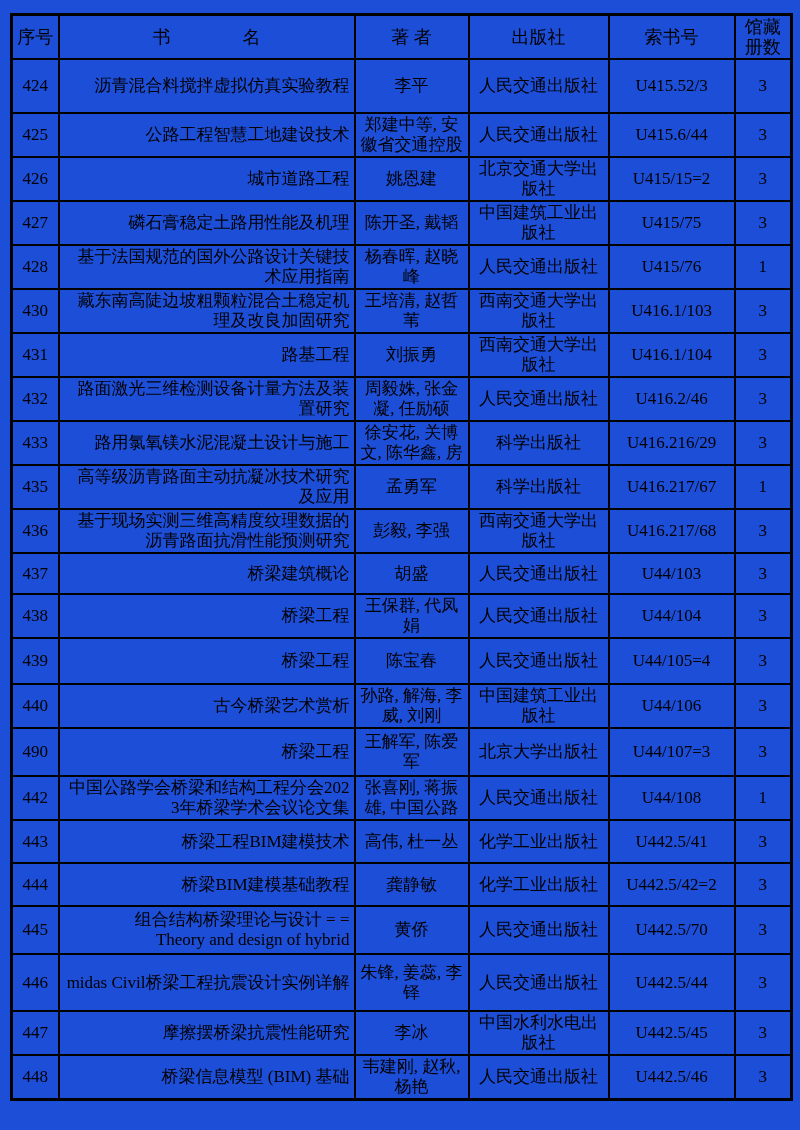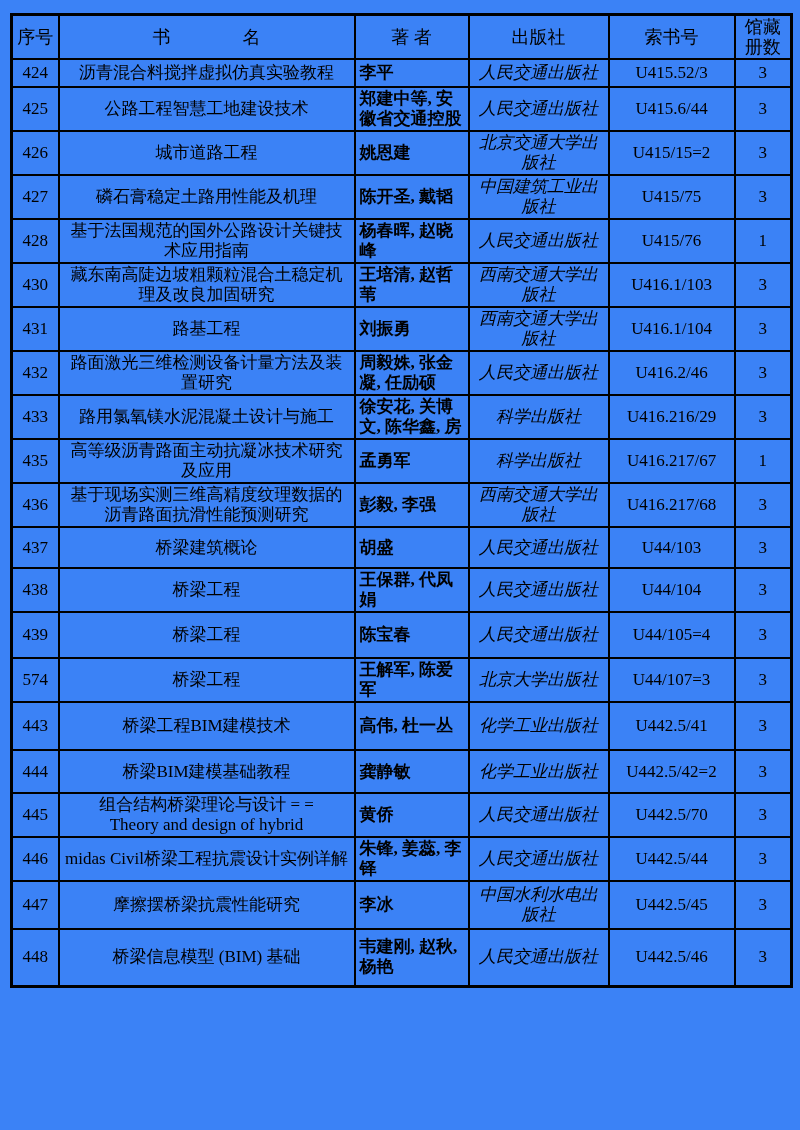--- a/index.html
+++ b/index.html
@@ -8,21 +8,21 @@
     background: #ffffff;
     width: 800px;
     height: 1130px;
     font-family: "Liberation Serif", "DejaVu Serif", serif;
     color: #000;
   }
   .page {
     position: relative;
     width: 800px;
     height: 1130px;
-    background: #3b82f6;
+    background: #1d4ed8;
     overflow: hidden;
   }
   table.catalog {
     position: absolute;
     left: 10px;
     top: 13px;
     width: 780px;
     border-collapse: collapse;
     table-layout: fixed;
     border: 3px solid #000;
@@ -43,28 +43,28 @@
     white-space: pre-line;
   }
   col.c-index   { width: 47px; }
   col.c-title   { width: 296px; }
   col.c-author  { width: 114px; }
   col.c-pub     { width: 140px; }
   col.c-call    { width: 126px; }
   col.c-copies  { width: 57px; }
 
   td.cell-index   { text-align: center; }
-  td.cell-title   { text-align: center; white-space: pre-line; padding-left: 5px; }
-  td.cell-author  { text-align: left; padding-left: 5px; font-weight: bold; }
-  td.cell-pub     { text-align: center; font-style: italic; }
+  td.cell-title   { text-align: right; white-space: pre-line; padding-left: 5px; }
+  td.cell-author  { text-align: center; padding-left: 5px; }
+  td.cell-pub     { text-align: center; }
   td.cell-call    { text-align: center; }
   td.cell-copies  { text-align: center; }
 
   thead tr { height: 42px; }
-  tbody tr:nth-child(1)  { height: 28px; }
+  tbody tr:nth-child(1)  { height: 54px; }
   tbody tr:nth-child(2)  { height: 43px; }
   tbody tr:nth-child(3)  { height: 42px; }
   tbody tr:nth-child(4)  { height: 38px; }
   tbody tr:nth-child(5)  { height: 38px; }
   tbody tr:nth-child(6)  { height: 44px; }
   tbody tr:nth-child(7)  { height: 43px; }
   tbody tr:nth-child(8)  { height: 33px; }
   tbody tr:nth-child(9)  { height: 43px; }
   tbody tr:nth-child(10) { height: 43px; }
   tbody tr:nth-child(11) { height: 38px; }
@@ -213,26 +213,42 @@
         </tr>
         <tr>
           <td class="cell-index">439</td>
           <td class="cell-title">桥梁工程</td>
           <td class="cell-author">陈宝春</td>
           <td class="cell-pub">人民交通出版社</td>
           <td class="cell-call">U44/105=4</td>
           <td class="cell-copies">3</td>
         </tr>
         <tr>
-          <td class="cell-index">574</td>
+          <td class="cell-index">440</td>
+          <td class="cell-title">古今桥梁艺术赏析</td>
+          <td class="cell-author">孙路, 解海, 李威, 刘刚</td>
+          <td class="cell-pub">中国建筑工业出版社</td>
+          <td class="cell-call">U44/106</td>
+          <td class="cell-copies">3</td>
+        </tr>
+        <tr>
+          <td class="cell-index">490</td>
           <td class="cell-title">桥梁工程</td>
           <td class="cell-author">王解军, 陈爱军</td>
           <td class="cell-pub">北京大学出版社</td>
           <td class="cell-call">U44/107=3</td>
           <td class="cell-copies">3</td>
+        </tr>
+        <tr>
+          <td class="cell-index">442</td>
+          <td class="cell-title">中国公路学会桥梁和结构工程分会2023年桥梁学术会议论文集</td>
+          <td class="cell-author">张喜刚, 蒋振雄, 中国公路</td>
+          <td class="cell-pub">人民交通出版社</td>
+          <td class="cell-call">U44/108</td>
+          <td class="cell-copies">1</td>
         </tr>
         <tr>
           <td class="cell-index">443</td>
           <td class="cell-title">桥梁工程BIM建模技术</td>
           <td class="cell-author">高伟, 杜一丛</td>
           <td class="cell-pub">化学工业出版社</td>
           <td class="cell-call">U442.5/41</td>
           <td class="cell-copies">3</td>
         </tr>
         <tr>

